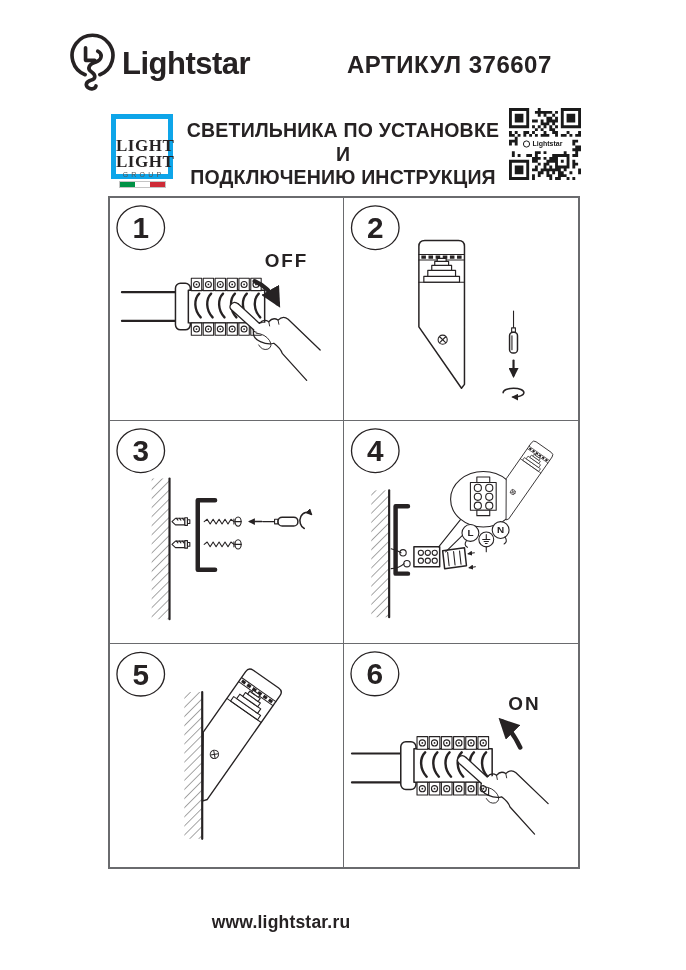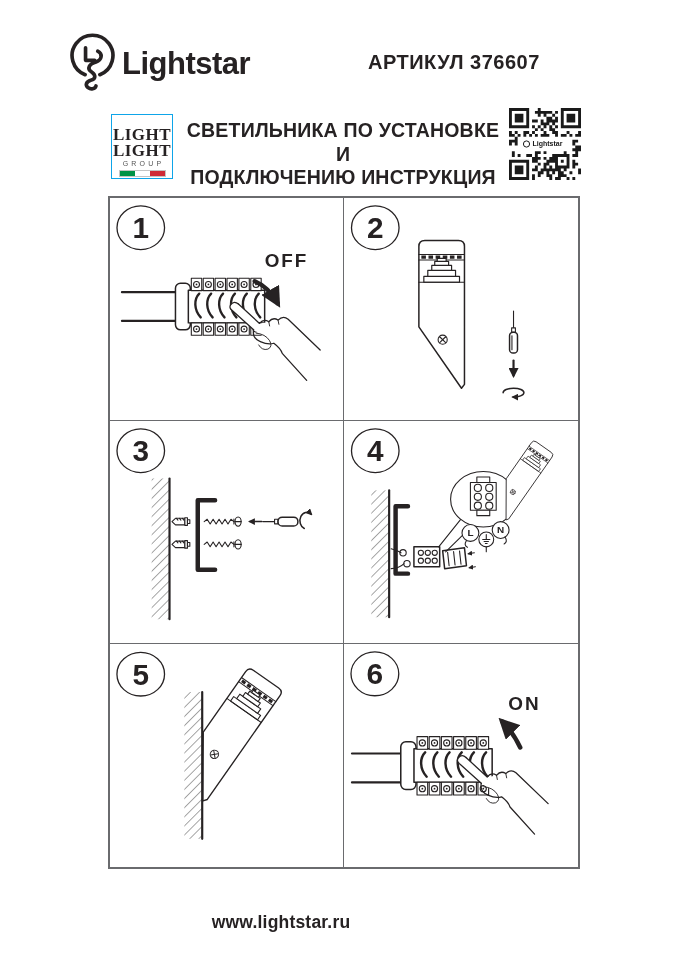--- a/index.html
+++ b/index.html
@@ -1,22 +1,22 @@
 <!DOCTYPE html>
 <html><head>
 <meta charset="utf-8">
 <style>
   :root{ --ink:#262223; --grid:#6a6b6e; }
   *{margin:0;padding:0;box-sizing:border-box}
   html,body{background:#fff}
   body{width:686px;height:970px;position:relative;font-family:"Liberation Sans",sans-serif;color:var(--ink);overflow:hidden}
   .abs{position:absolute}
   .brand{left:122px;top:46px;font-size:31px;font-weight:700;letter-spacing:-.5px}
-  .article{left:368px;top:51px;font-size:20px;font-weight:700;letter-spacing:.5px;white-space:nowrap}
-  .group-box{left:111px;top:114px;width:62px;height:65px;border:1px solid #0ea5e9;text-align:center;padding-top:12px}
+  .article{left:347px;top:51px;font-size:24px;font-weight:700;letter-spacing:.5px;white-space:nowrap}
+  .group-box{left:111px;top:114px;width:62px;height:65px;border:5px solid #0ea5e9;text-align:center;padding-top:19px}
   .gl12{font-family:"Liberation Serif",serif;font-weight:700;font-size:17px;line-height:15.5px;letter-spacing:.5px}
   .gl3{font-size:7px;font-weight:400;letter-spacing:3.2px;margin-top:2px;margin-left:3px;color:#555}
   .flag{display:flex;width:47px;height:7px;margin:3px auto 0;border:.5px solid #c4c4c4}
   .flag span{flex:1}
   .title{left:180px;top:119px;width:326px;text-align:center;font-size:19.5px;font-weight:700;line-height:23.5px;letter-spacing:.2px}
   .qr{left:509px;top:108px;width:72px;height:72px}
   .grid{left:108px;top:196px;width:472px;height:673px;display:grid;grid-template-columns:1fr 1fr;grid-template-rows:1fr 1fr 1fr;border:2px solid var(--grid);background:#fff}
   .cell{border-right:1.5px solid var(--grid);border-bottom:1.5px solid var(--grid);position:relative;overflow:hidden}
   .cell:nth-child(2n){border-right:none}
   .cell:nth-child(5),.cell:nth-child(6){border-bottom:none}

